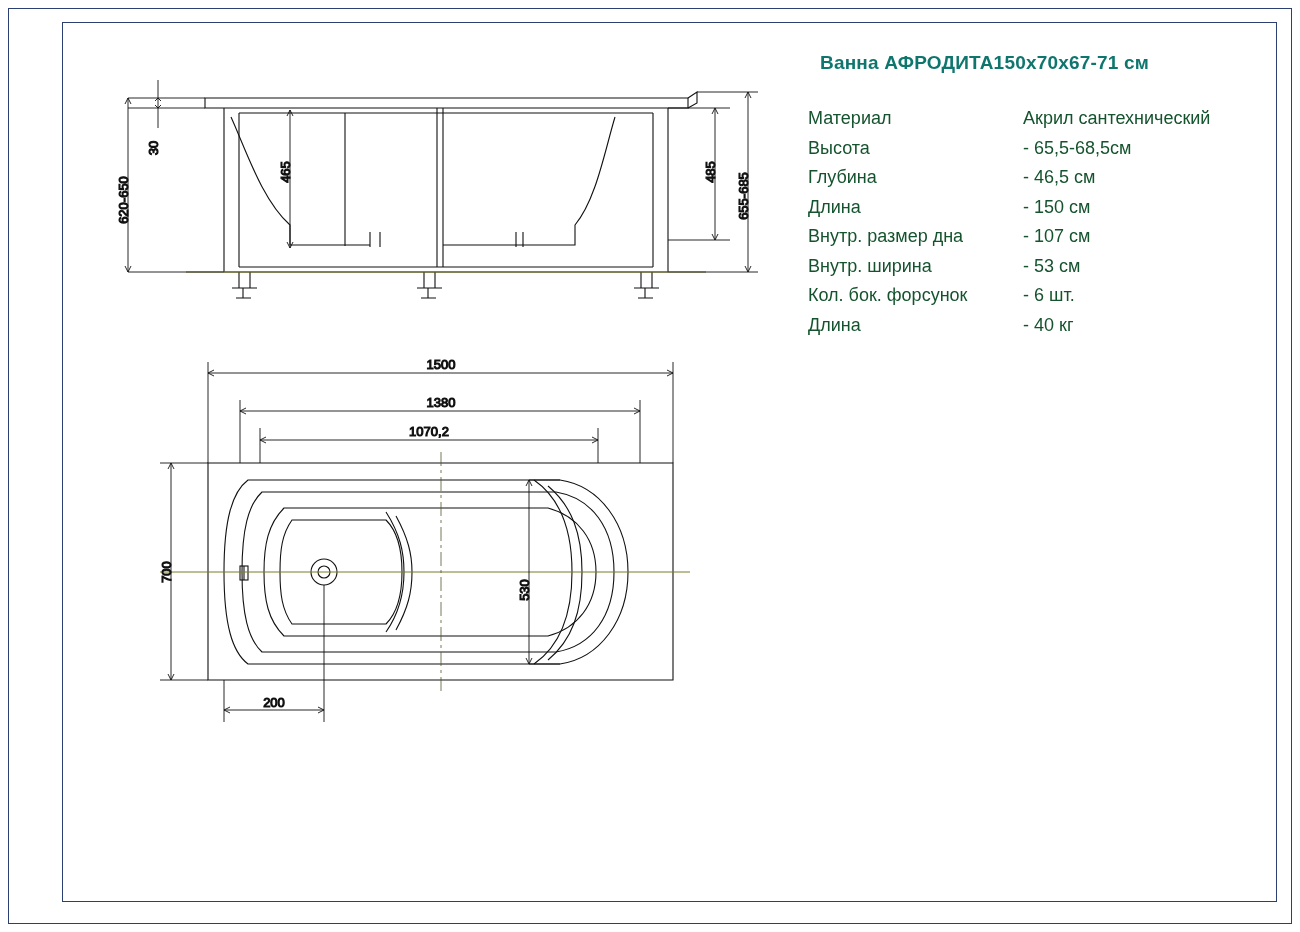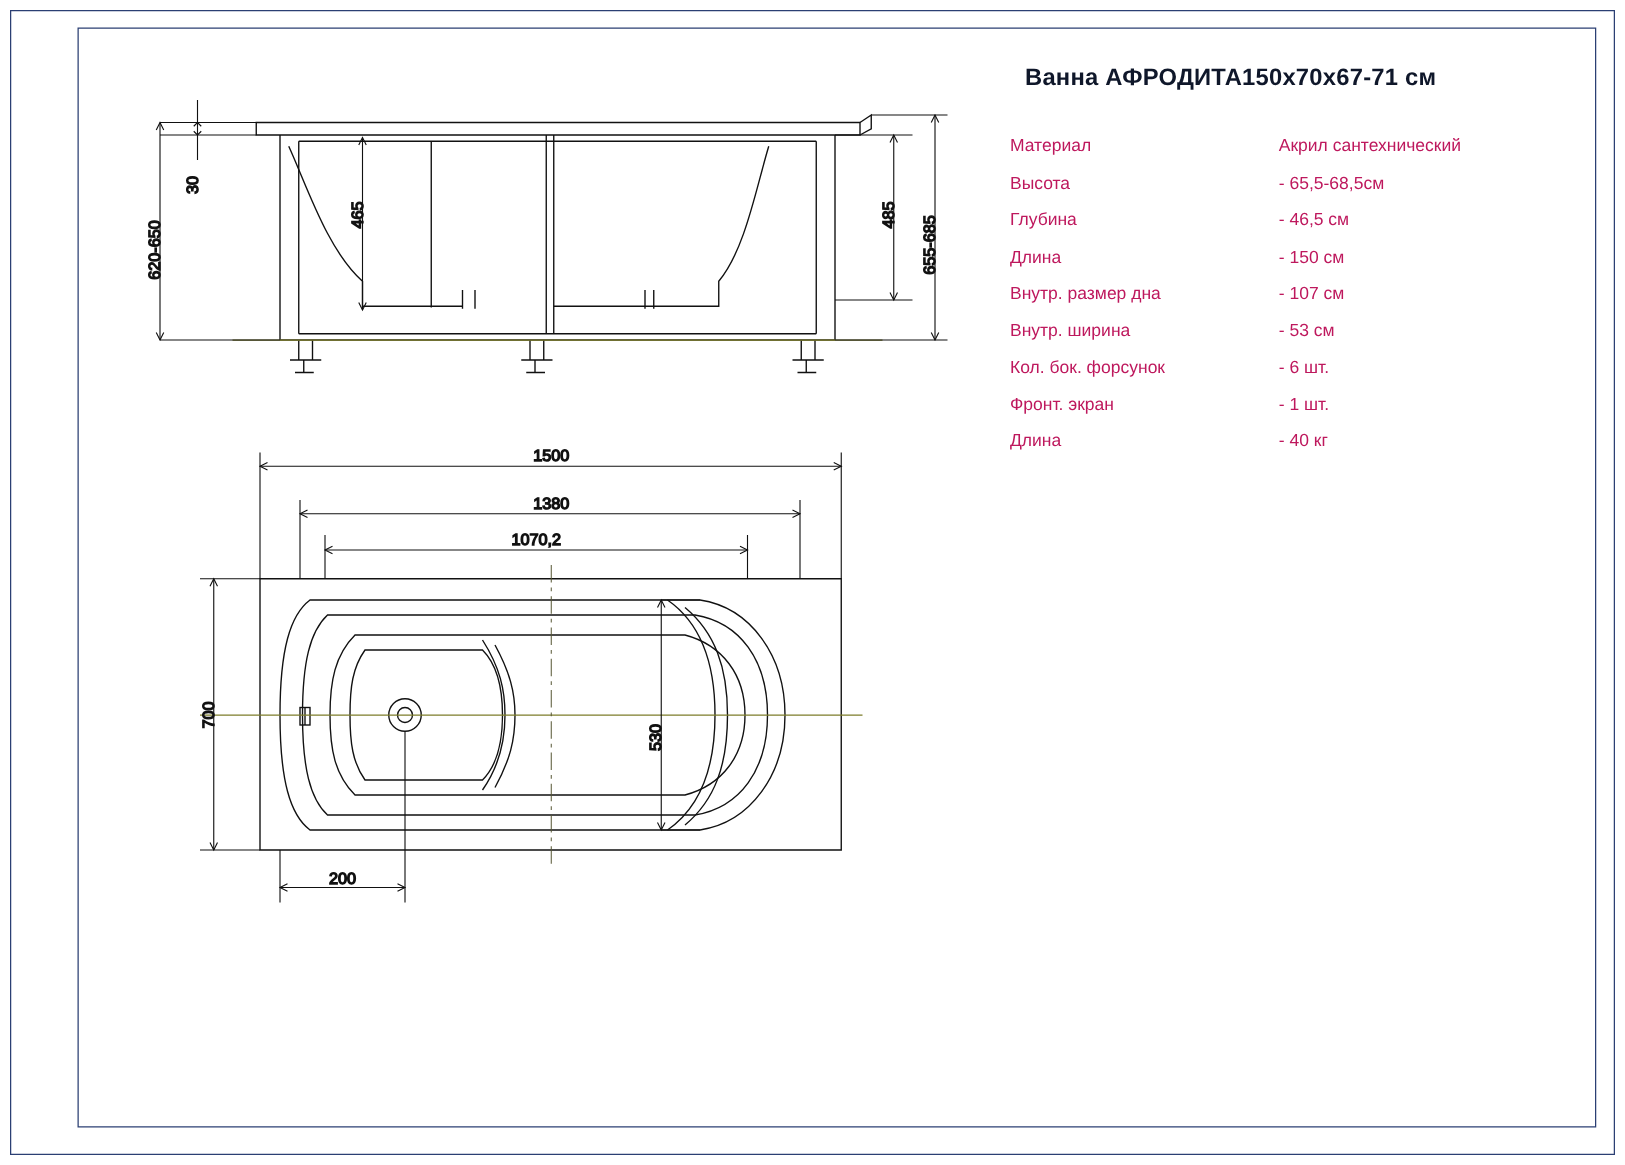--- a/index.html
+++ b/index.html
@@ -44,31 +44,31 @@
   }
   .spec {
     position: absolute;
     left: 808px;
     top: 52px;
     width: 470px;
   }
   .spec-title {
     font-size: 19px;
     font-weight: bold;
-    color: #0f172a;
+    color: #0f766e;
     letter-spacing: 0.2px;
     white-space: nowrap;
     margin-bottom: 34px;
     margin-left: 12px;
   }
   .spec-row {
     display: flex;
     align-items: baseline;
-    font-size: 14px;
-    color: #be185d;
+    font-size: 18px;
+    color: #14532d;
     height: 29.5px;
   }
   .spec-label {
     width: 205px;
     flex: 0 0 205px;
     white-space: nowrap;
   }
   .spec-value {
     white-space: nowrap;
     margin-left: 10px;
@@ -294,22 +294,18 @@
     </div>
     <div class="spec-row">
       <div class="spec-label">Внутр. ширина</div>
       <div class="spec-value">- 53 см</div>
     </div>
     <div class="spec-row">
       <div class="spec-label">Кол. бок. форсунок</div>
       <div class="spec-value">- 6 шт.</div>
     </div>
     <div class="spec-row">
-      <div class="spec-label">Фронт. экран</div>
-      <div class="spec-value">- 1 шт.</div>
-    </div>
-    <div class="spec-row">
       <div class="spec-label">Длина</div>
       <div class="spec-value">- 40 кг</div>
     </div>
   </div>
 
 </div>
 
 </body></html>

